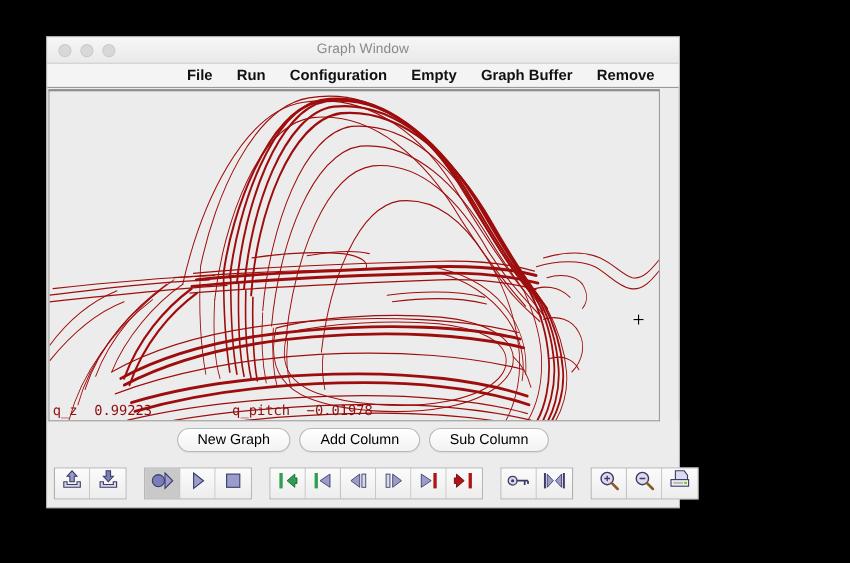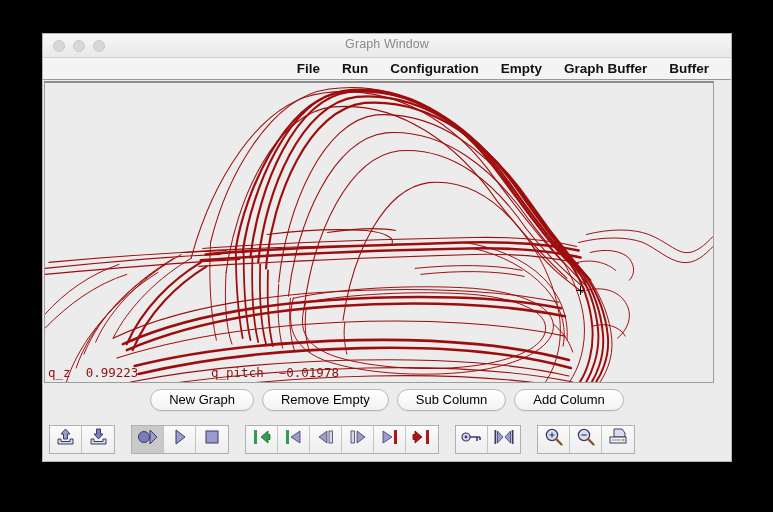--- a/index.html
+++ b/index.html
@@ -1,19 +1,19 @@
 <!DOCTYPE html>
 <html><head>
 <meta charset="utf-8">
 <style>
   html,body{margin:0;padding:0;background:#000;}
   body{width:773px;height:512px;overflow:hidden;font-family:"Liberation Sans",sans-serif;}
 
   #window{
-    position:absolute;left:42px;top:33px;width:690px;height:429px;
+    position:absolute;left:42px;top:33px;width:576px;height:429px;
     background:#ececec;
     border:1px solid #b4b4b4;
     box-sizing:border-box;
     display:flex;flex-direction:column;
   }
 
   
   #titlebar{
     height:23px;flex:0 0 23px;position:relative;
     background:linear-gradient(to bottom,#f6f6f6 0%,#e9e9e9 100%);
@@ -94,21 +94,21 @@
     </div>
     <div id="title">Graph Window</div>
   </div>
 
   <div id="menubar">
     <span class="menu-item">File</span>
     <span class="menu-item">Run</span>
     <span class="menu-item">Configuration</span>
     <span class="menu-item">Empty</span>
     <span class="menu-item">Graph Buffer</span>
-    <span class="menu-item">Buffer</span>
+    <span class="menu-item">Remove</span>
   </div>
 
   <div id="plotwrap">
     <svg id="plotsvg" viewBox="0 0 686 300" preserveAspectRatio="none">
       <g fill="none" stroke="#9e0d0d" stroke-linejoin="round" stroke-linecap="round">
 
         <g stroke-width="2.2">
           <path d="M196,166 C205,110 245,22 300,10 C370,-3 430,40 470,95 C500,136 520,163 540,182"></path>
           <path d="M203,170 C212,106 250,18 305,8 C378,-2 438,46 478,102 C508,144 528,168 546,186"></path>
           <path d="M211,175 C219,104 257,16 312,9 C385,2 446,52 486,108 C516,150 534,172 551,190"></path>
@@ -221,23 +221,22 @@
     </svg>
 
     <div id="crosshair"></div>
 
     <div class="varlabel" id="var1">q_z  0.99223</div>
     <div class="varlabel" id="var2">q_pitch  −0.01978</div>
   </div>
 
   <div id="buttonrow">
     <button class="pushbtn">New Graph</button>
-    <button class="pushbtn">Remove Empty</button>
+    <button class="pushbtn">Add Column</button>
     <button class="pushbtn">Sub Column</button>
-    <button class="pushbtn">Add Column</button>
   </div>
 
   <div id="toolbar">
 
     <div class="tgroup">
       <div class="tbtn">
         <span>
           <svg width="19" height="19" viewBox="0 0 19 19">
             <path d="M9.5 1 L14 6 L11.5 6 L11.5 11 L7.5 11 L7.5 6 L5 6 Z" fill="#9a9ccd" stroke="#3b3b66" stroke-width="1"></path>
             <path d="M2 11 L2 16 L17 16 L17 11 L14 11 L14 13.5 L5 13.5 L5 11 Z" fill="#d8d8e8" stroke="#3b3b66" stroke-width="1"></path>

